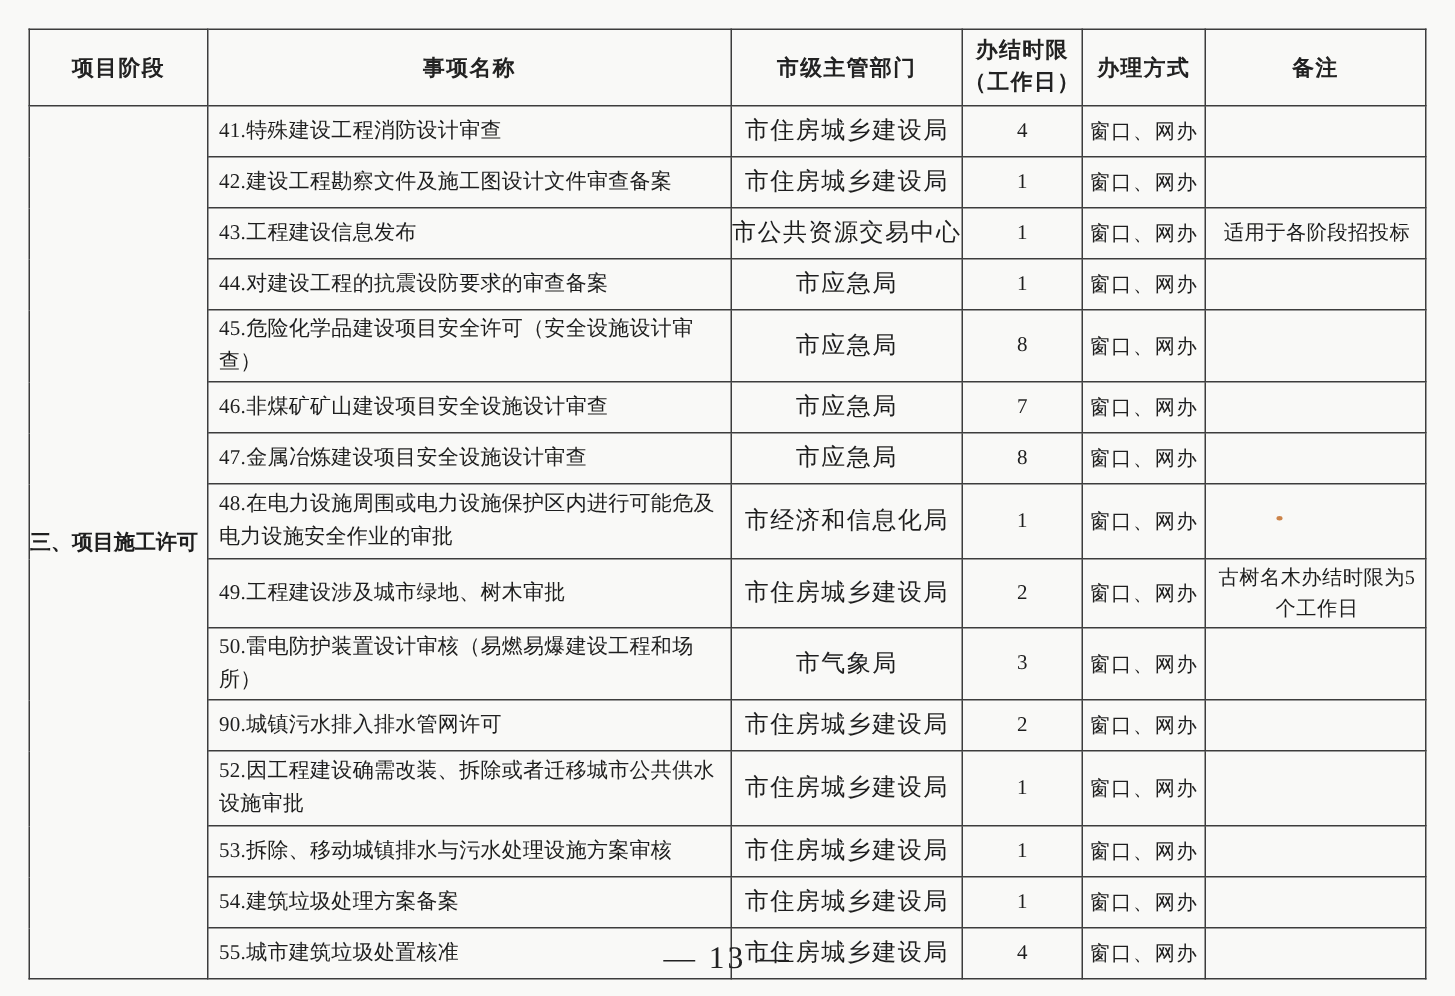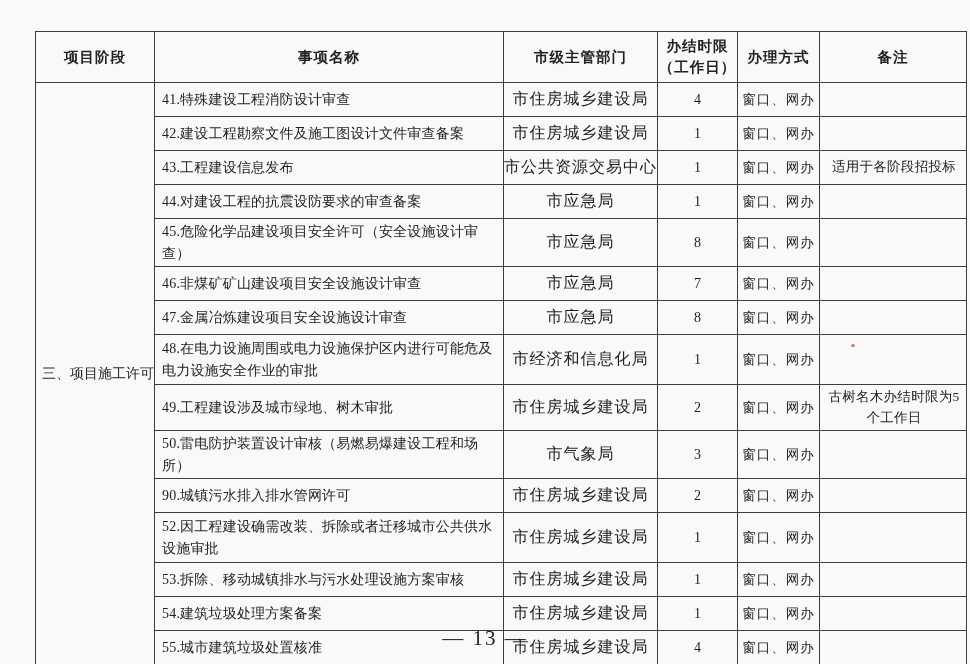--- a/index.html
+++ b/index.html
@@ -4,39 +4,39 @@
 <style>
   html,body { margin:0; padding:0; background:#e8e8e6; }
   .page {
     position:relative; width:970px; height:664px;
     background:#f9f9f7;
     font-family:"Liberation Serif","DejaVu Serif",serif;
     color:#1e1e1e; overflow:hidden;
     box-shadow:0 0 4px rgba(0,0,0,.15);
   }
   table.services {
-    position:absolute; left:19px; top:31px;
-    border-collapse:collapse; table-layout:fixed; width:931px;margin-left:16px;
+    position:absolute; left:19px; top:19px;
+    border-collapse:collapse; table-layout:fixed; width:931px;
   }
   .services td, .services th {
     border:1px solid #3d3d3d; vertical-align:middle; padding:0;
     overflow:hidden;
   }
   .services th {
     font-family:"Liberation Sans","DejaVu Sans",sans-serif;
     font-weight:bold; font-size:14.5px; letter-spacing:1px;
     text-align:center; color:#222;
   }
   thead tr { height:51px; }
   tbody tr { height:34px; }
   tbody tr.tall { height:50px; }
   th .hline { line-height:1.45; }
   td.stage {
-    text-align:right; font-size:14px; white-space:nowrap;
-    letter-spacing:0; font-weight:normal;
+    text-align:left; font-size:14px; white-space:nowrap;
+    letter-spacing:0; font-weight:bold;
   }
   td.name {
     text-align:left; padding:2px 2px 2px 7px;
     font-size:14px; line-height:1.55; letter-spacing:0.2px;
   }
   td.dept  { text-align:center; font-size:16px; letter-spacing:1px; }
   td.days  { text-align:center; font-size:14px; }
   td.method{ text-align:center; font-size:13.5px; letter-spacing:1px;font-family:Liberation Mono, monospace; }
   td.remark{
     text-align:center; padding:2px 3px 2px 5px;

